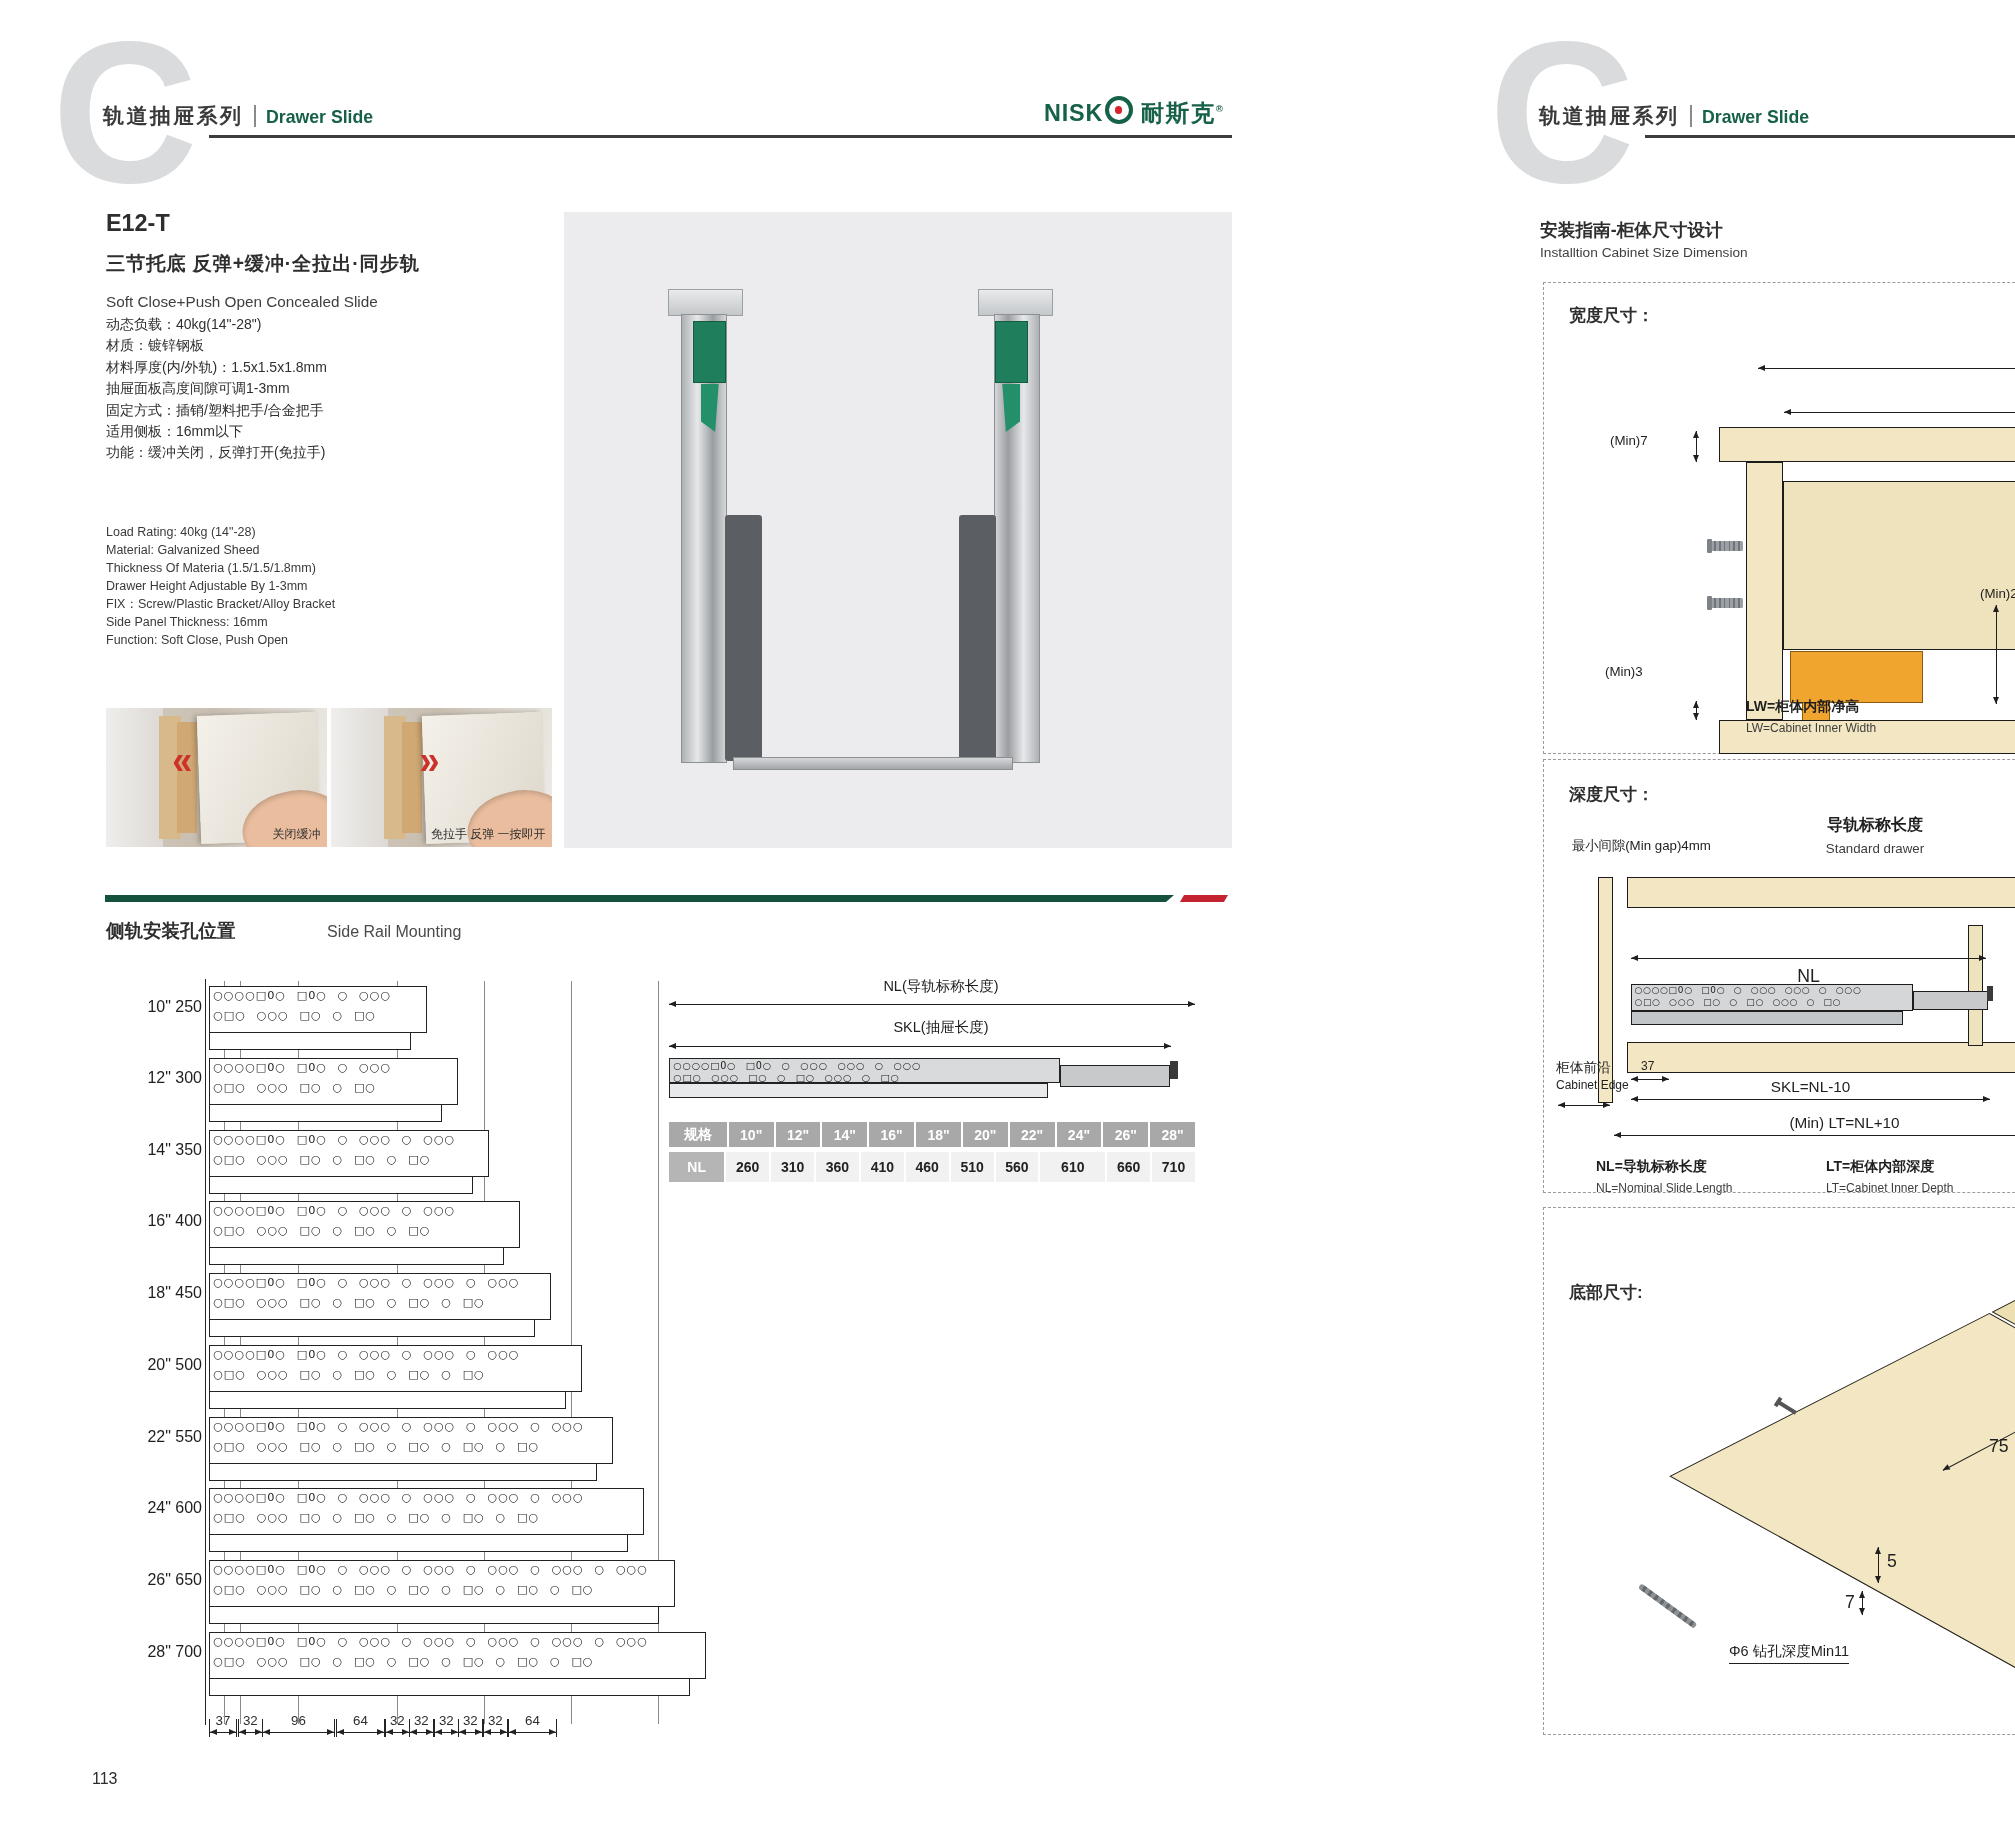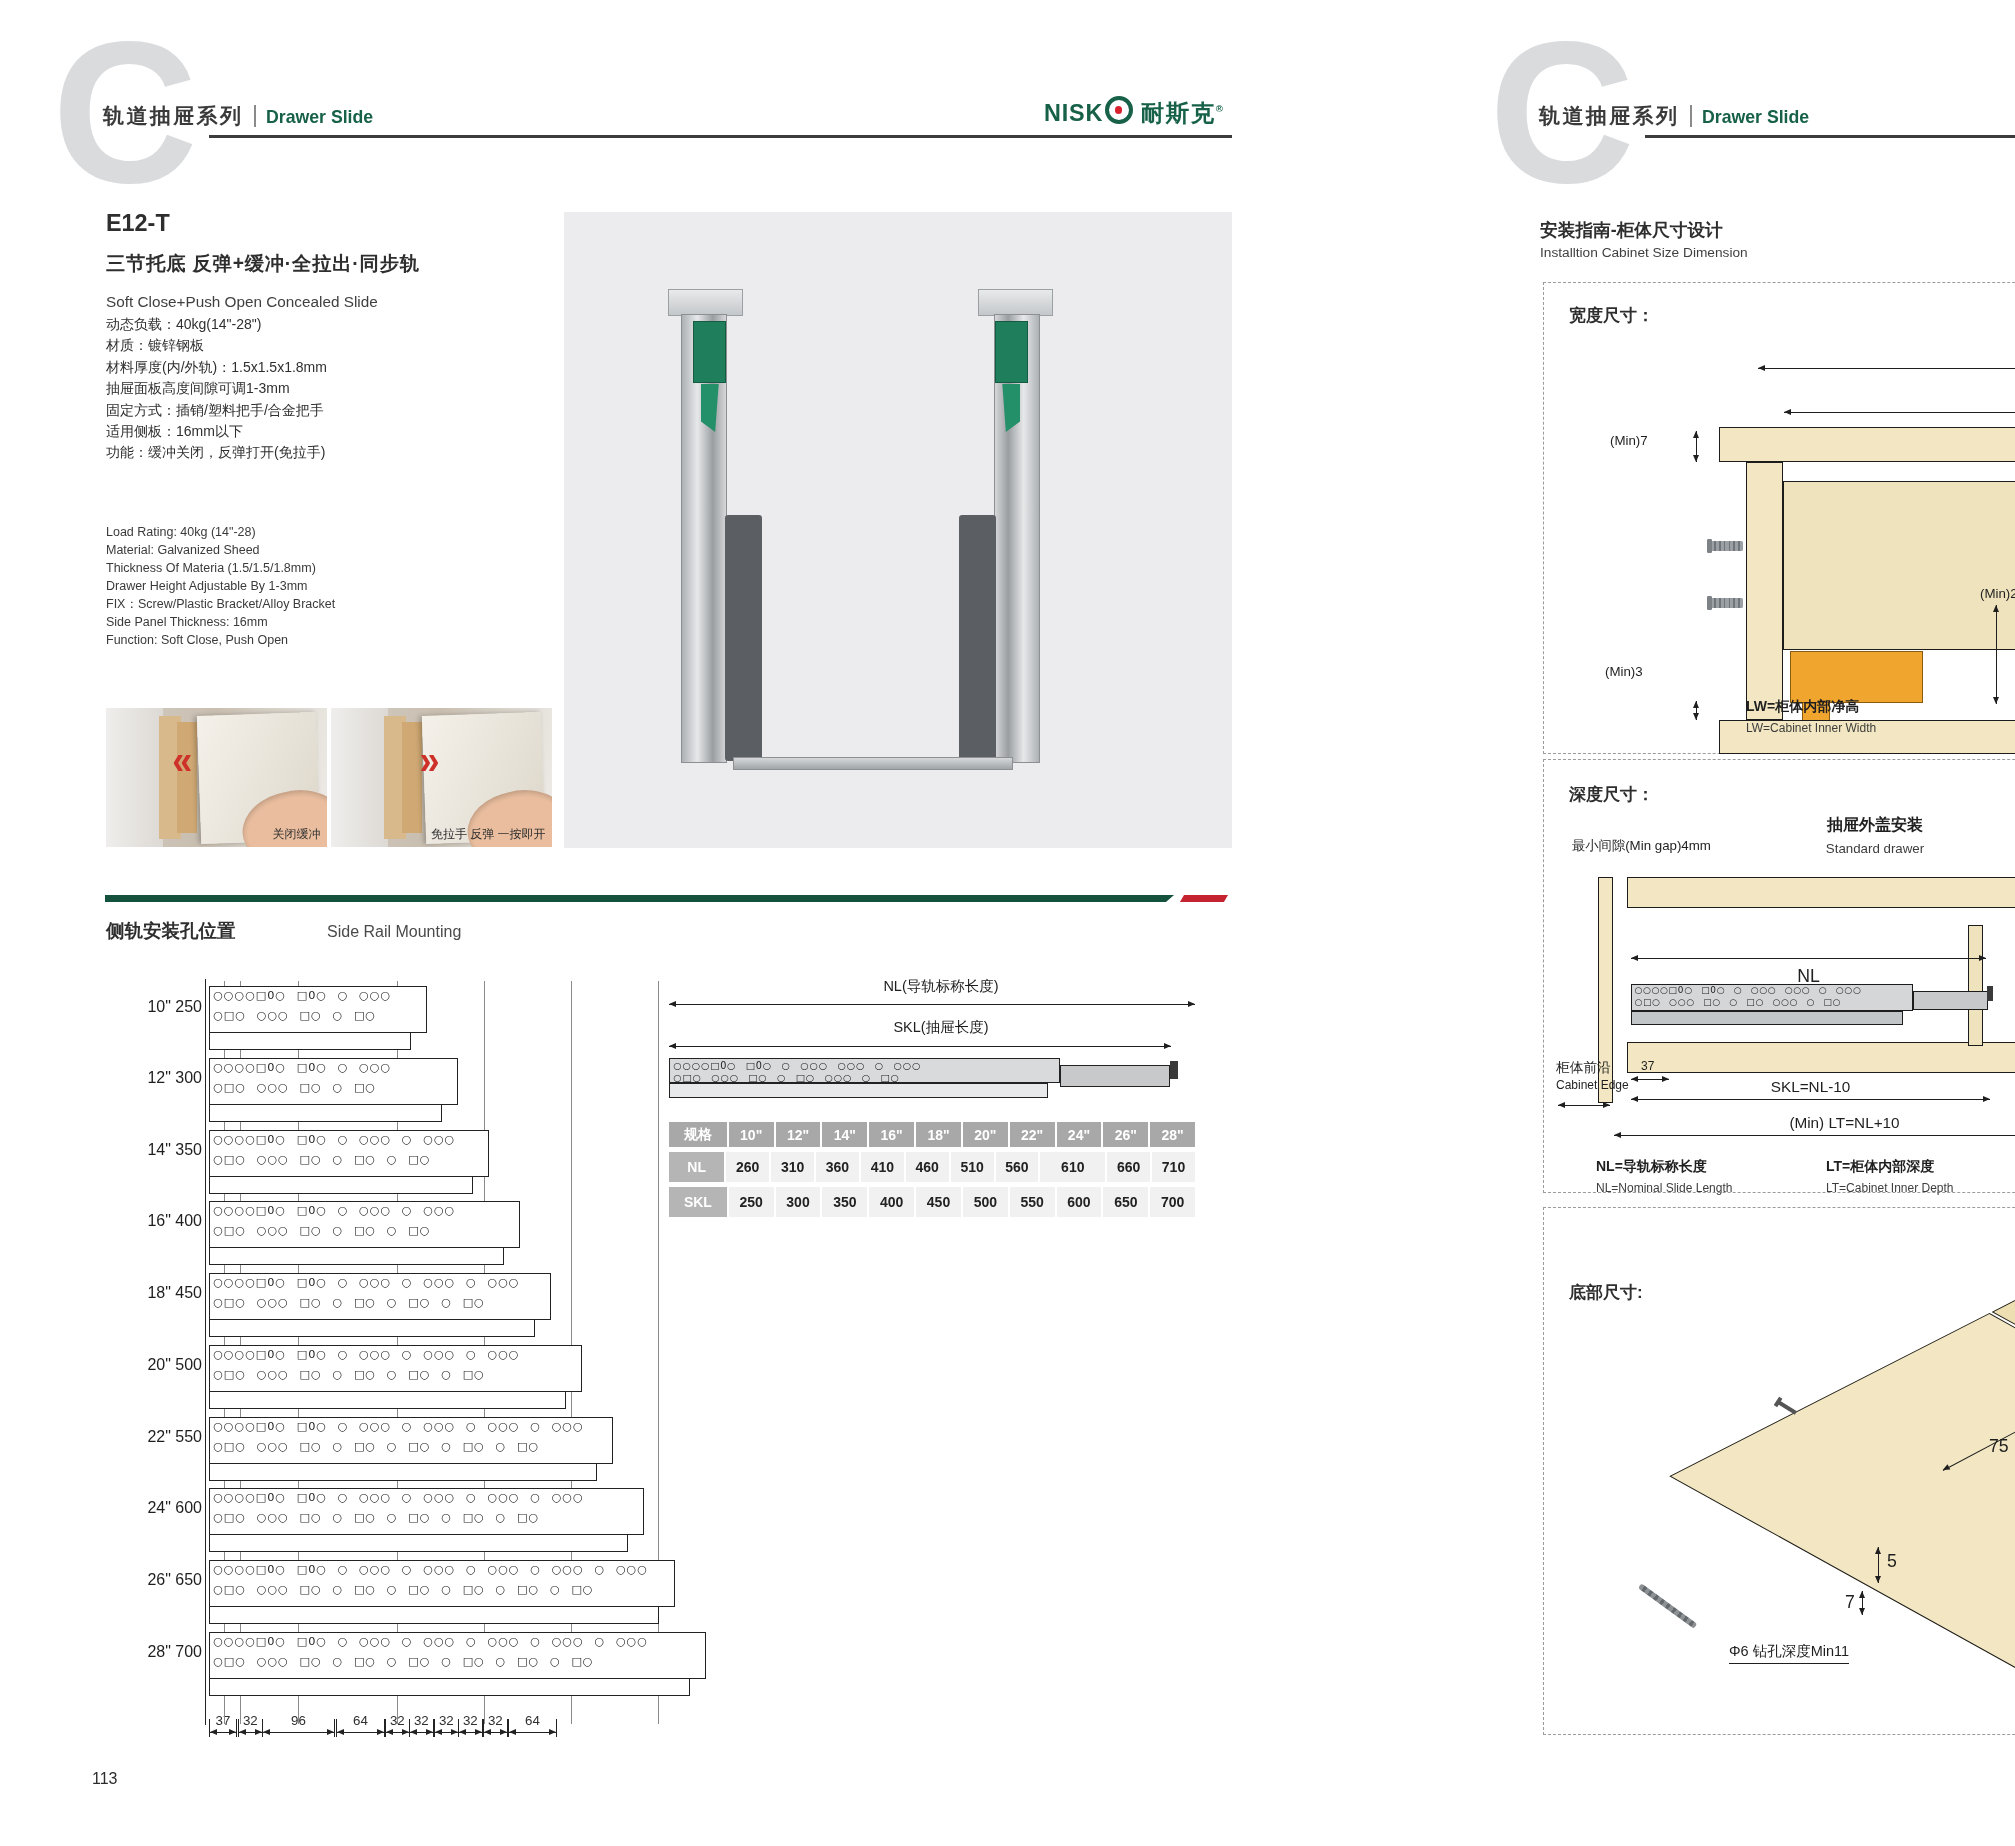--- a/index.html
+++ b/index.html
@@ -374,33 +374,20 @@
         <div class="tc val" style="width:47px">310</div>
         <div class="tc val" style="width:47px">360</div>
         <div class="tc val" style="width:47px">410</div>
         <div class="tc val" style="width:47px">460</div>
         <div class="tc val" style="width:47px">510</div>
         <div class="tc val" style="width:47px">560</div>
         <div class="tc val" style="width:70px">610</div>
         <div class="tc val" style="width:47px">660</div>
         <div class="tc val" style="width:47px">710</div>
       </div>
-      <div class="trow">
-        <div class="tc labc" style="width:60px">SKL</div>
-        <div class="tc val" style="width:47px">250</div>
-        <div class="tc val" style="width:47px">300</div>
-        <div class="tc val" style="width:47px">350</div>
-        <div class="tc val" style="width:47px">400</div>
-        <div class="tc val" style="width:47px">450</div>
-        <div class="tc val" style="width:47px">500</div>
-        <div class="tc val" style="width:47px">550</div>
-        <div class="tc val" style="width:47px">600</div>
-        <div class="tc val" style="width:47px">650</div>
-        <div class="tc val" style="width:47px">700</div>
-      </div>
     </div>
 
   <div class="pageno" style="left:92px;top:1770px">113</div>
 
   <div class="sec-cn" style="left:1540px;top:218px;font-size:17.7px">安装指南-柜体尺寸设计</div>
   <div class="title-en" style="left:1540px;top:245px;font-size:13.7px">Installtion Cabinet Size Dimension</div>
 
   <div class="dashed-box" style="left:1543px;top:282px;width:1141px;height:472px">
     <div class="box-title" style="left:25px;top:21px">宽度尺寸：</div>
 
@@ -432,21 +419,21 @@
     <div class="leg" style="left:202px;top:415px">
       <div class="cn">LW=柜体内部净高</div>
       <div class="en">LW=Cabinet Inner Width</div>
     </div>
 
   </div>
 
   <div class="dashed-box" style="left:1543px;top:759px;width:1141px;height:434px">
     <div class="box-title" style="left:25px;top:23.4px">深度尺寸：</div>
 
-    <div class="lbl ctr" style="left:210px;top:55px;width:242px;font-size:16px;font-weight:700">抽屉外盖安装</div>
+    <div class="lbl ctr" style="left:210px;top:55px;width:242px;font-size:16px;font-weight:700">导轨标称长度</div>
     <div class="lbl ctr" style="left:210px;top:81px;width:242px;color:#3d3d3d">Standard drawer</div>
     <div class="lbl" style="left:28px;top:77px">最小间隙(Min gap)4mm</div>
 
     <div class="wood" style="left:54px;top:117px;width:15.3px;height:226px"></div>
     <div class="wood" style="left:83px;top:117px;width:448px;height:31px"></div>
     <div class="wood" style="left:83px;top:282px;width:448px;height:31px"></div>
     <div class="wood" style="left:424px;top:165px;width:14.5px;height:121px;background:#efe3bd"></div>
     <div class="dl-h arr" style="left:87px;top:198px;width:355px"></div>
     <div class="lbl big ctr" style="left:87px;top:206px;width:355px">NL</div>
     <div class="grayrail" style="left:87px;top:224px;width:282px;height:26.6px">

